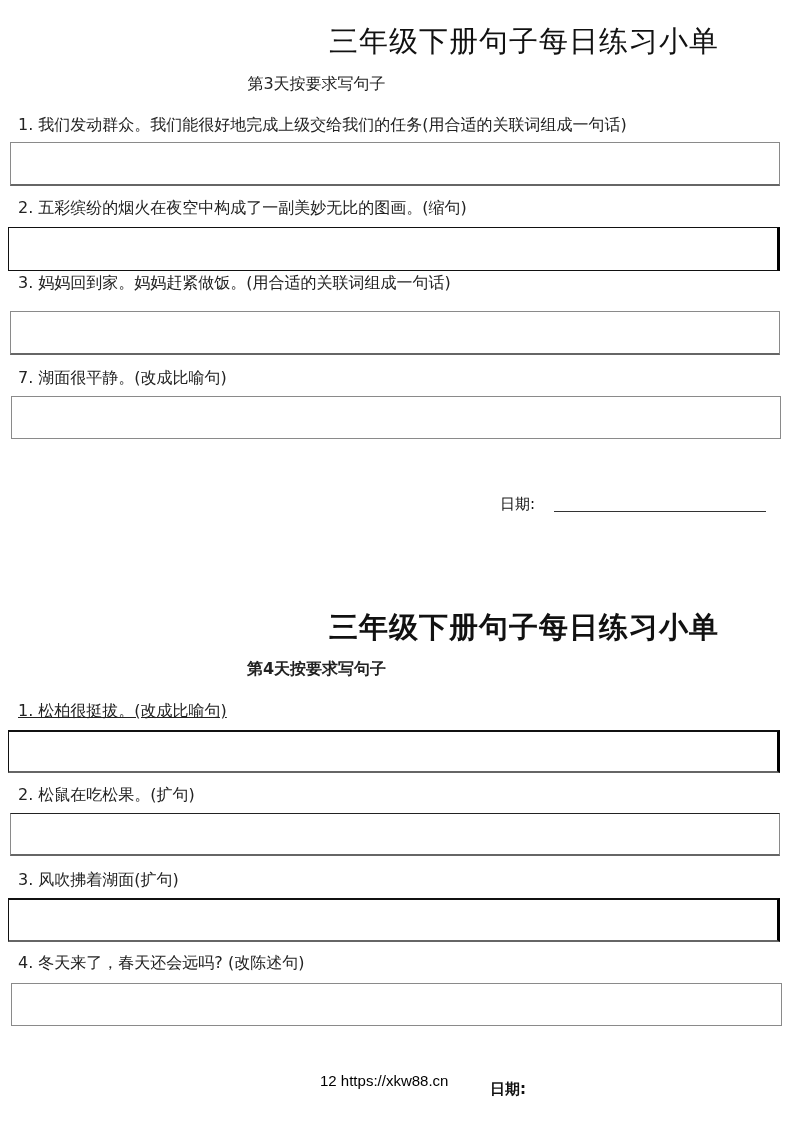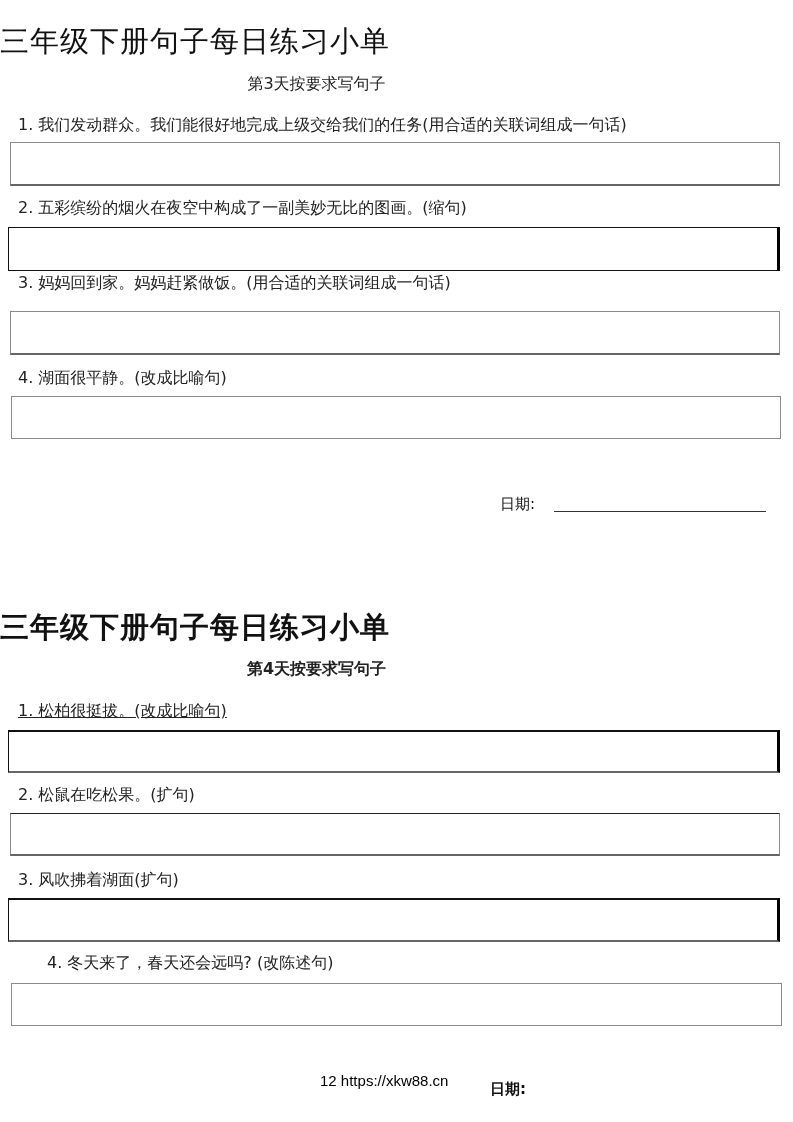--- a/index.html
+++ b/index.html
@@ -3,21 +3,21 @@
   <meta charset="utf-8">
   <style>
     html, body { margin: 0; padding: 0; background: #ffffff; }
     body {
       width: 793px; height: 1122px; position: relative; overflow: hidden;
       font-family: "DejaVu Sans", "Liberation Sans", sans-serif;
       color: #111;
     }
     .abs { position: absolute; }
     .title {
-      left: 0; width: 719px; text-align: left;
+      left: 0; width: 719px; text-align: right;
       font-size: 29px; letter-spacing: 1px; color: #111; white-space: nowrap;
     }
     .title.bold { font-weight: bold; }
     .subtitle {
       left: 0; width: 633px; text-align: center;
       font-size: 16px; color: #222; white-space: nowrap;
     }
     .subtitle.bold { font-weight: bold; }
     .question {
       left: 18px; font-size: 16px; color: #222; white-space: nowrap;
@@ -43,41 +43,41 @@
 
   <div class="abs question" style="top:115px;">1. 我们发动群众。我们能很好地完成上级交给我们的任务(用合适的关联词组成一句话)</div>
   <div class="abs answer-box box-gray" style="left:10px; top:142px; width:770px; height:44px;"></div>
 
   <div class="abs question" style="top:198px;">2. 五彩缤纷的烟火在夜空中构成了一副美妙无比的图画。(缩句)</div>
   <div class="abs answer-box box-black" style="left:8px; top:227px; width:772px; height:44px;"></div>
 
   <div class="abs question" style="top:273px;">3. 妈妈回到家。妈妈赶紧做饭。(用合适的关联词组成一句话)</div>
   <div class="abs answer-box box-gray" style="left:10px; top:311px; width:770px; height:44px;"></div>
 
-  <div class="abs question" style="top:368px;">4. 湖面很平静。(改成比喻句)</div>
+  <div class="abs question" style="top:368px;">7. 湖面很平静。(改成比喻句)</div>
   <div class="abs answer-box box-light" style="left:11px; top:396px; width:770px; height:43px;"></div>
 
   <div class="abs date-label" style="left:500px; top:495px;">日期:</div>
   <div class="abs date-line" style="left:554px; top:511px; width:212px;"></div>
 </div>
 
 <div>
   <div class="abs title bold" style="top:608px;">三年级下册句子每日练习小单</div>
   <div class="abs subtitle bold" style="top:659px;">第4天按要求写句子</div>
 
   <div class="abs question" style="top:701px;text-decoration:underline;">1. 松柏很挺拔。(改成比喻句)</div>
   <div class="abs answer-box box-black2" style="left:8px; top:730px; width:772px; height:43px;"></div>
 
   <div class="abs question" style="top:785px;">2. 松鼠在吃松果。(扩句)</div>
   <div class="abs answer-box box-mixed" style="left:10px; top:813px; width:770px; height:43px;"></div>
 
   <div class="abs question" style="top:870px;">3. 风吹拂着湖面(扩句)</div>
   <div class="abs answer-box box-black2" style="left:8px; top:898px; width:772px; height:44px;"></div>
 
-  <div class="abs question" style="top:953px;margin-left:29px;">4. 冬天来了，春天还会远吗? (改陈述句)</div>
+  <div class="abs question" style="top:953px;">4. 冬天来了，春天还会远吗? (改陈述句)</div>
   <div class="abs answer-box box-light" style="left:11px; top:983px; width:771px; height:43px;"></div>
 
   <div class="abs date-label" style="left:490px; top:1080px; font-weight:bold;">日期:</div>
 </div>
 
 <div class="abs footer-url" style="left:320px; top:1072px;">
   <span>12</span>
   <span>https://xkw88.cn</span>
 </div>
 

